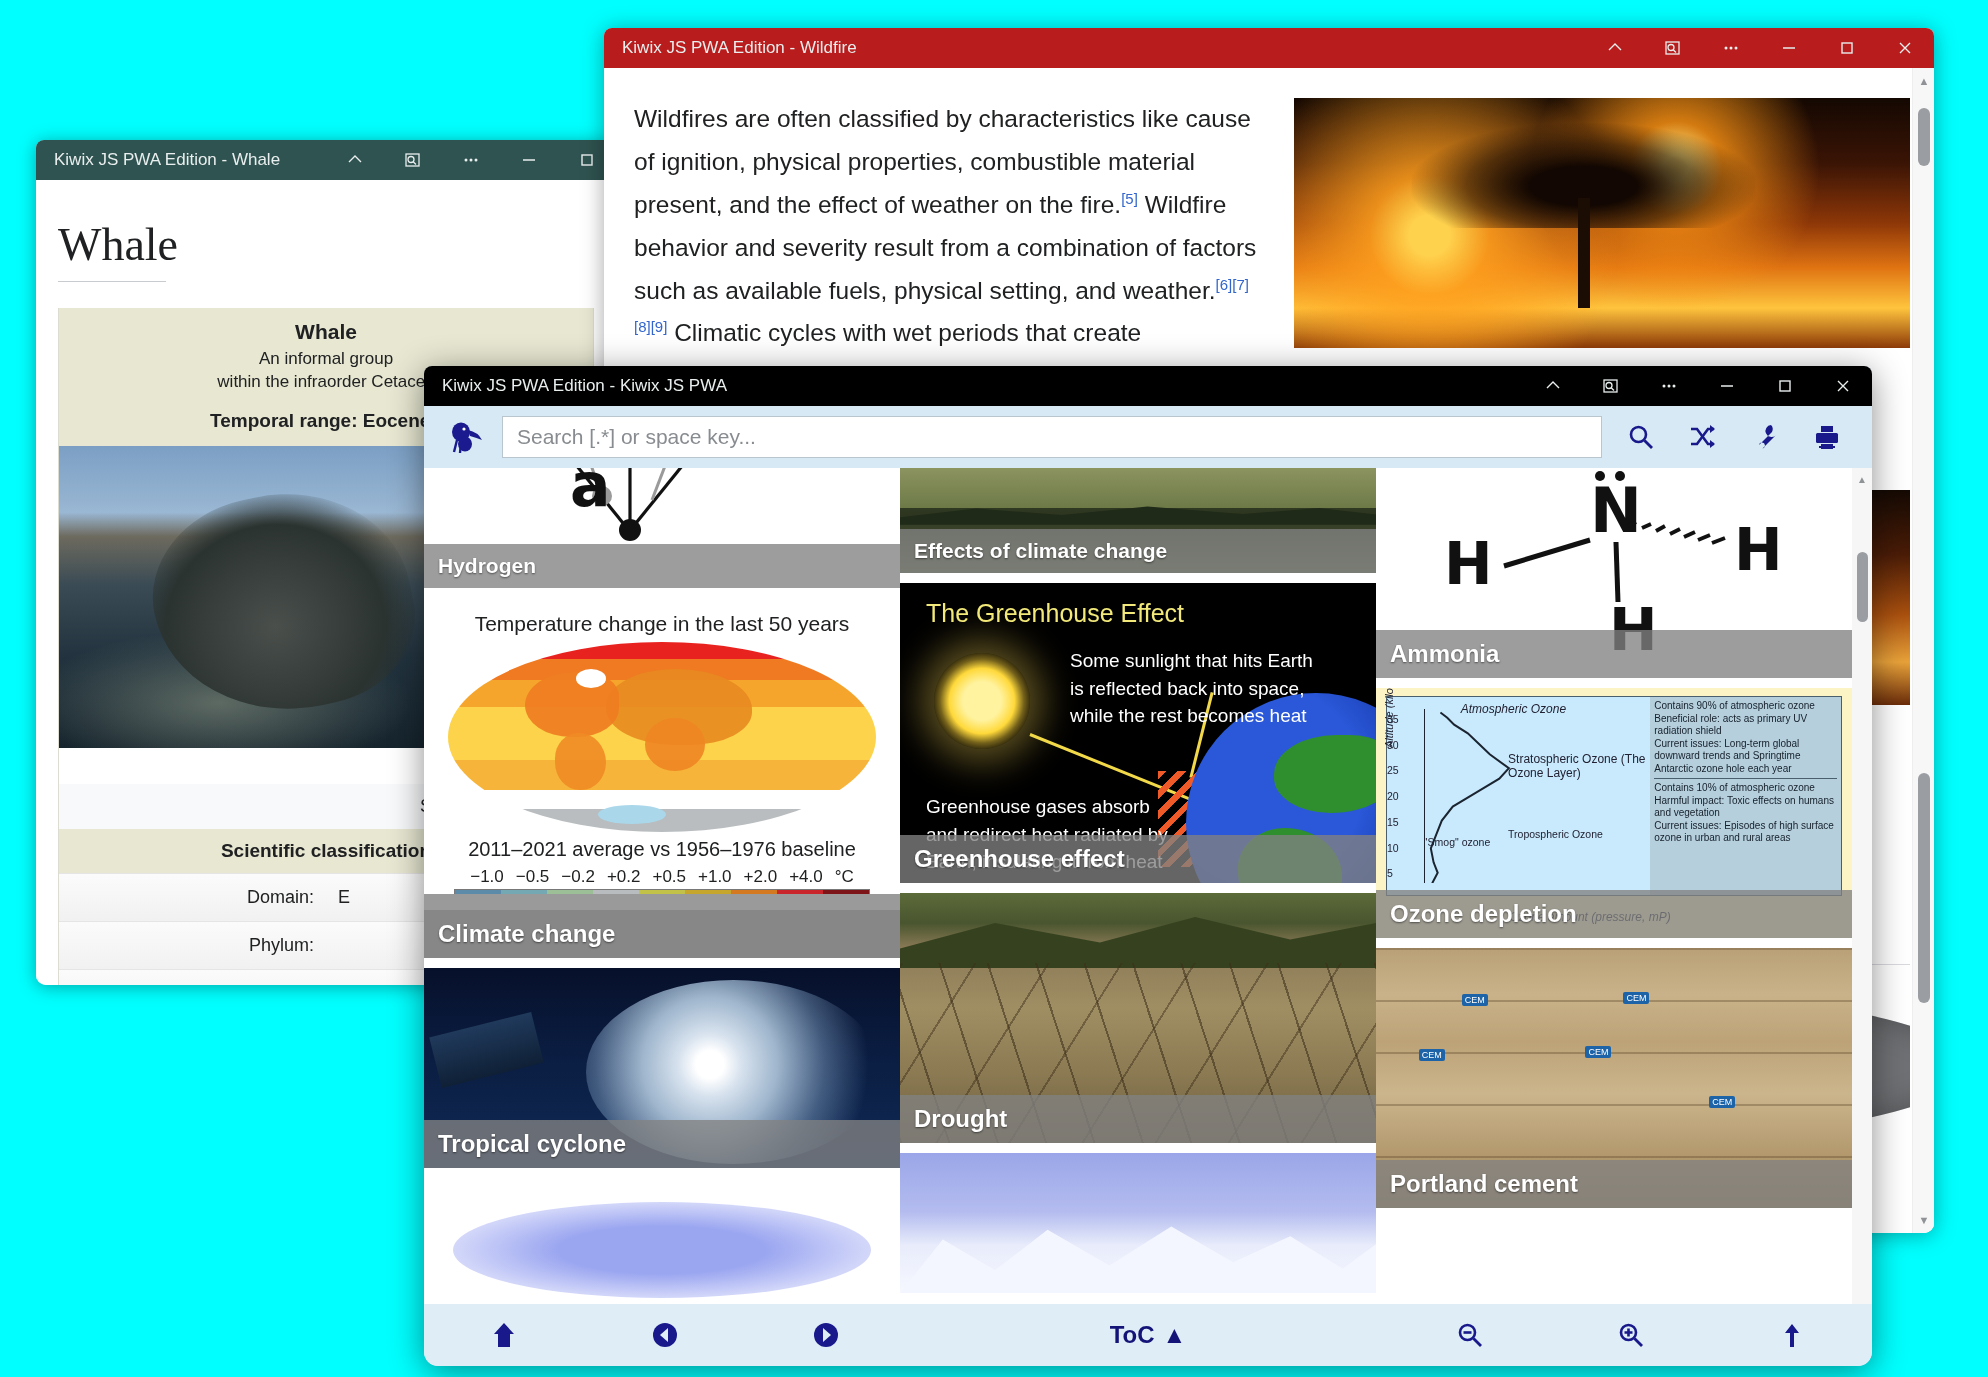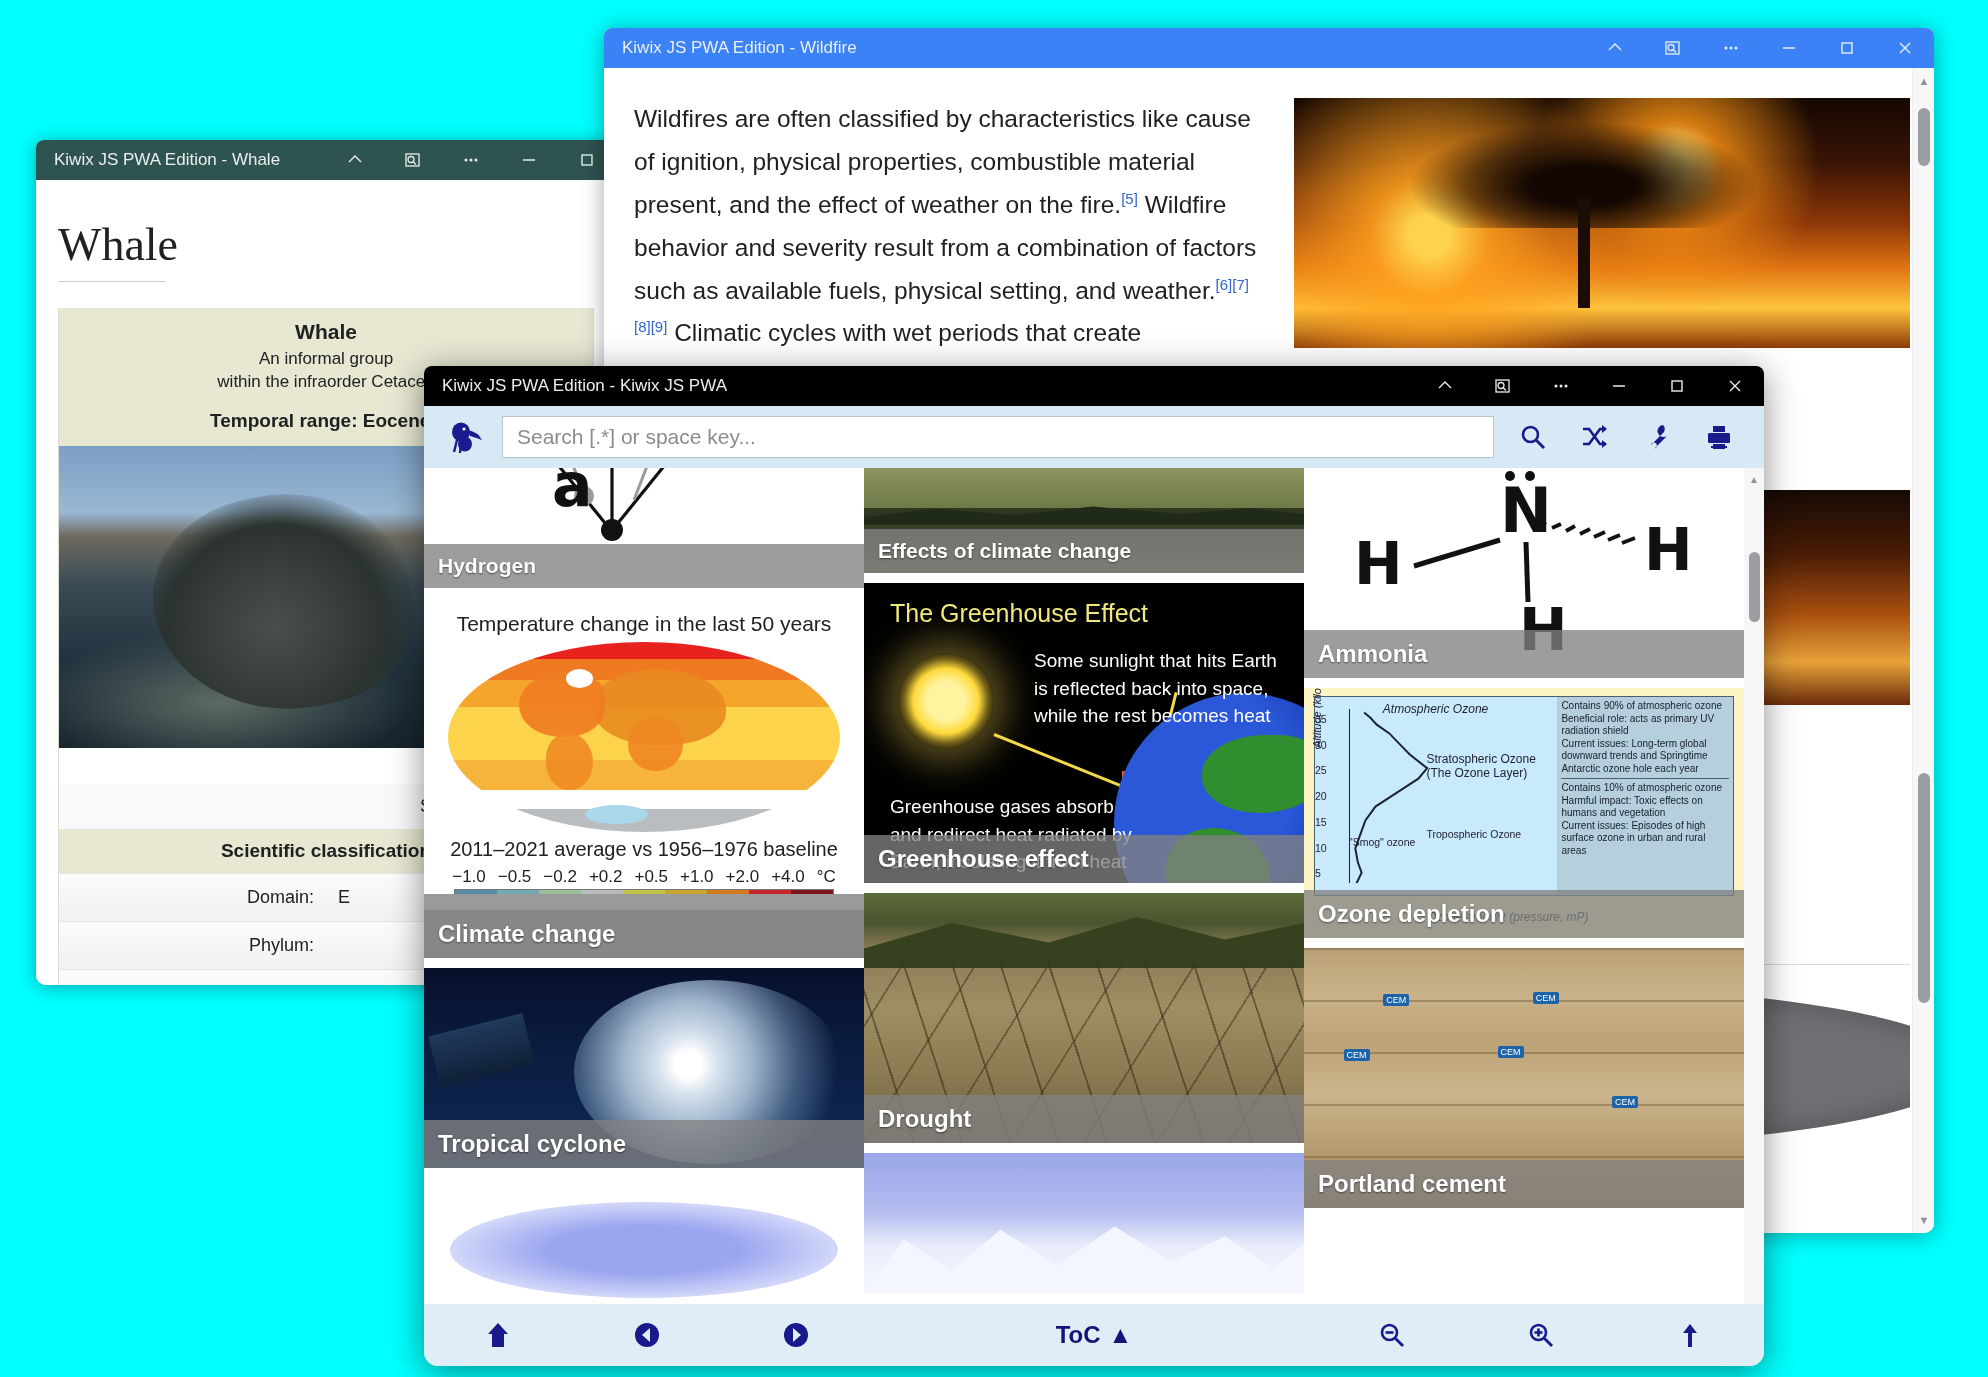--- a/index.html
+++ b/index.html
@@ -78,21 +78,21 @@
   .ib-row .k { width:50%; text-align:right; padding:13px 12px; }
   .ib-row .v { width:50%; text-align:left;  padding:13px 12px; color:#202122; }
 
   
   #win-wildfire {
     left:604px; top:28px; width:1330px; height:1205px;
     background:#ffffff;
     border-radius:8px 8px 10px 10px;
     box-shadow:0 2px 22px rgba(0,0,0,.35);
   }
-  #win-wildfire .titlebar { background:#3b82f6;gap:8px; }
+  #win-wildfire .titlebar { background:#b91c1c;gap:8px; }
   #wf-body { position:absolute; left:0; top:40px; right:0; bottom:0; background:#fff; overflow:hidden; }
   #wf-scroll {
     position:absolute; right:0; top:0; width:22px; bottom:0; background:#f7f7f7;
     border-left:1px solid #eee;
   }
   #wf-scroll .sb-arrow { width:22px; height:26px; display:flex;align-items:center;justify-content:center;color:#8f9296; font-size:11px;}
   #wf-scroll .sb-thumb { position:absolute; left:5px; top:40px; width:12px; height:58px; background:#9a9da1; border-radius:6px; }
   #wf-scroll .sb-thumb.low { top:auto; bottom:230px; height:230px;}
   .wf-col-left { position:absolute; left:0; top:0; width:690px; padding:30px 30px 0 30px; }
   .wf-p {
@@ -133,21 +133,21 @@
     box-shadow:inset -8px 0 30px rgba(0,0,0,.25);
   }
   .wf-globe .land1{ position:absolute; left:4%; top:18%; width:42%; height:38%;
      background:#d4d6d7; border-radius:55% 40% 60% 45%; transform:rotate(-8deg);}
   .wf-globe .land2{ position:absolute; left:24%; top:56%; width:16%; height:17%;
      background:#d4d6d7; border-radius:50% 45% 55% 50%;}
   .wf-globe .gcap { position:absolute; left:28%; bottom:6px; font-size:11px; color:#888; }
 
   
   #win-front {
-    left:424px; top:366px; width:1340px; height:1000px;
+    left:424px; top:366px; width:1448px; height:1000px;
     background:#deedf6;
     border-radius:8px 8px 14px 14px;
     box-shadow:0 6px 34px rgba(0,0,0,.45);
   }
   #win-front .titlebar { background:#000000; }
   #front-toolbar {
     position:absolute; left:0; top:40px; width:100%; height:62px;
     background:#d6e9f5; display:flex; align-items:center; padding:0 14px;
   }
   #kiwix-logo { width:54px; height:44px; display:flex; align-items:center; justify-content:center; }

